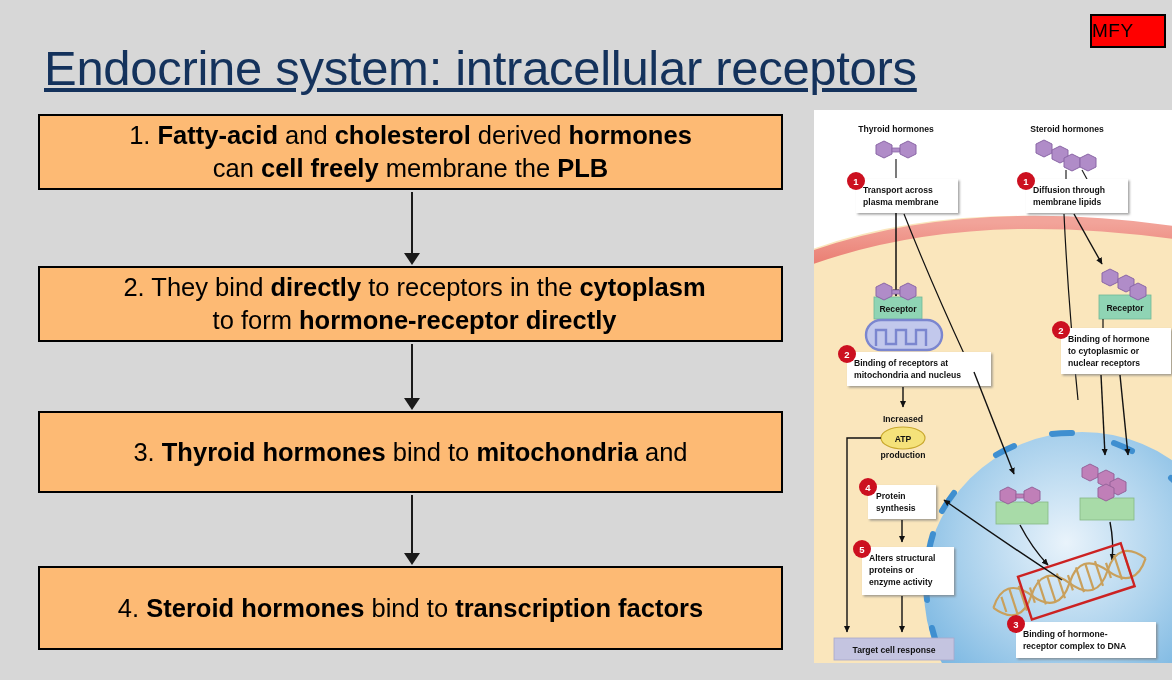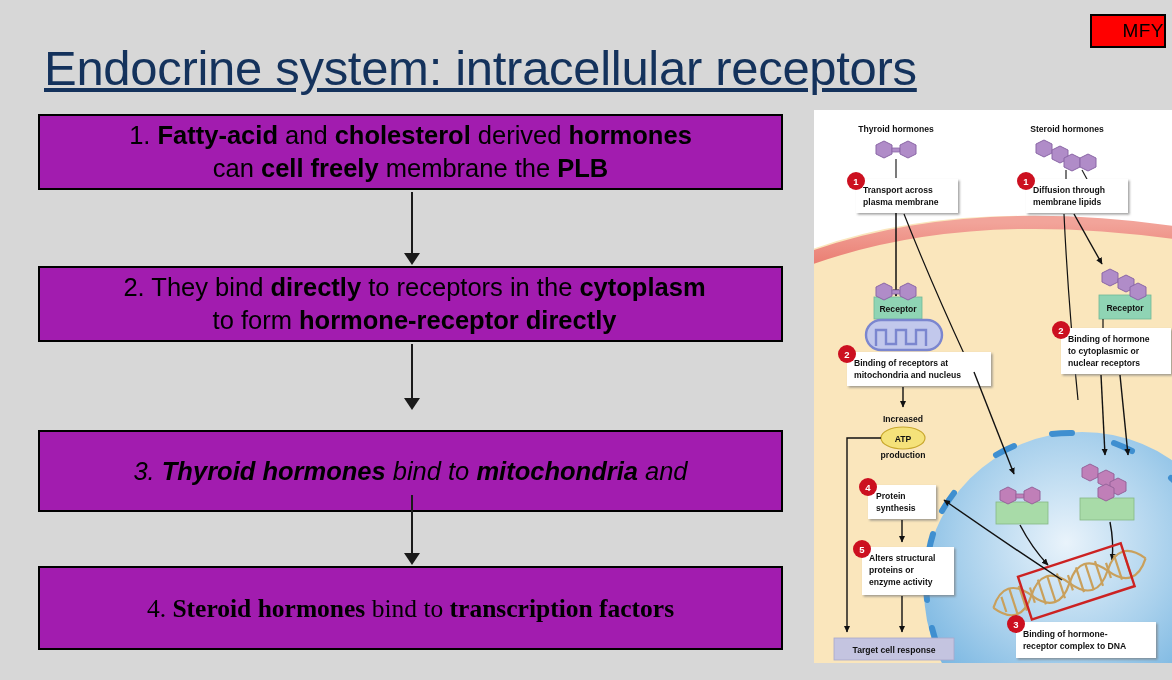--- a/index.html
+++ b/index.html
@@ -20,21 +20,21 @@
     position: absolute;
     top: 14px;
     left: 1090px;
     width: 76px;
     height: 34px;
     background: #ff0000;
     border: 2px solid #000000;
     box-sizing: border-box;
     display: flex;
     align-items: center;
-    justify-content: flex-end;
+    justify-content: flex-start;
     font-size: 19px;
     color: #000;
     letter-spacing: 0.5px;
   }
 
   
   #page-title {
     position: absolute;
     left: 44px;
     top: 40px;
@@ -47,38 +47,38 @@
     text-decoration: underline;
   }
 
   
   .step-box {
     position: absolute;
     left: 38px;
     width: 745px;
     box-sizing: border-box;
     border: 2px solid #000000;
-    background: #a21caf;
+    background: #fdba74;
     display: flex;
     flex-direction: column;
     align-items: center;
     justify-content: center;
     text-align: center;
     font-size: 25.5px;
     line-height: 33px;
     color: #000000;
     padding: 4px 8px;
   }
   .step-box .ln { display: block; white-space: nowrap; }
   .step-box b { font-weight: bold; }
 
   #step-box-1 { top: 114px;  height: 76px; }
   #step-box-2 { top: 266px;  height: 76px; padding-left: 16px; }
-  #step-box-3 { top: 430px;  height: 82px; font-style: italic; }
-  #step-box-4 { top: 566px;  height: 84px; font-family: Liberation Serif, serif; }
+  #step-box-3 { top: 411px;  height: 82px; }
+  #step-box-4 { top: 566px;  height: 84px; }
 
   
   .connector {
     position: absolute;
     left: 411px;
     width: 2px;
     background: #1a1a1a;
   }
   .connector::after {
     content: "";

